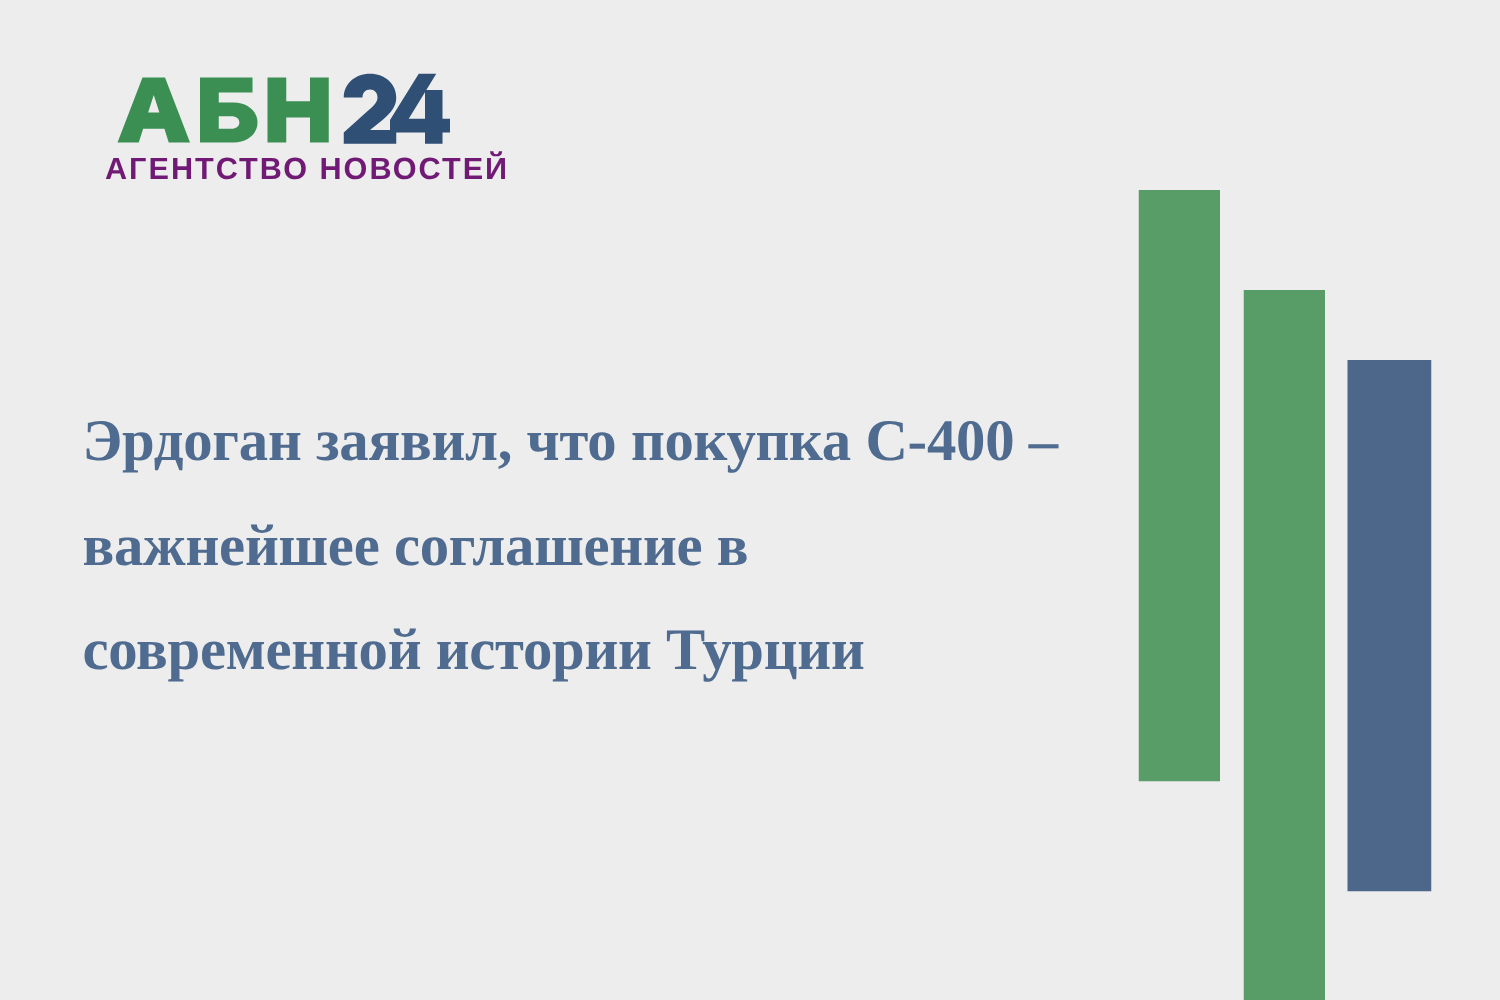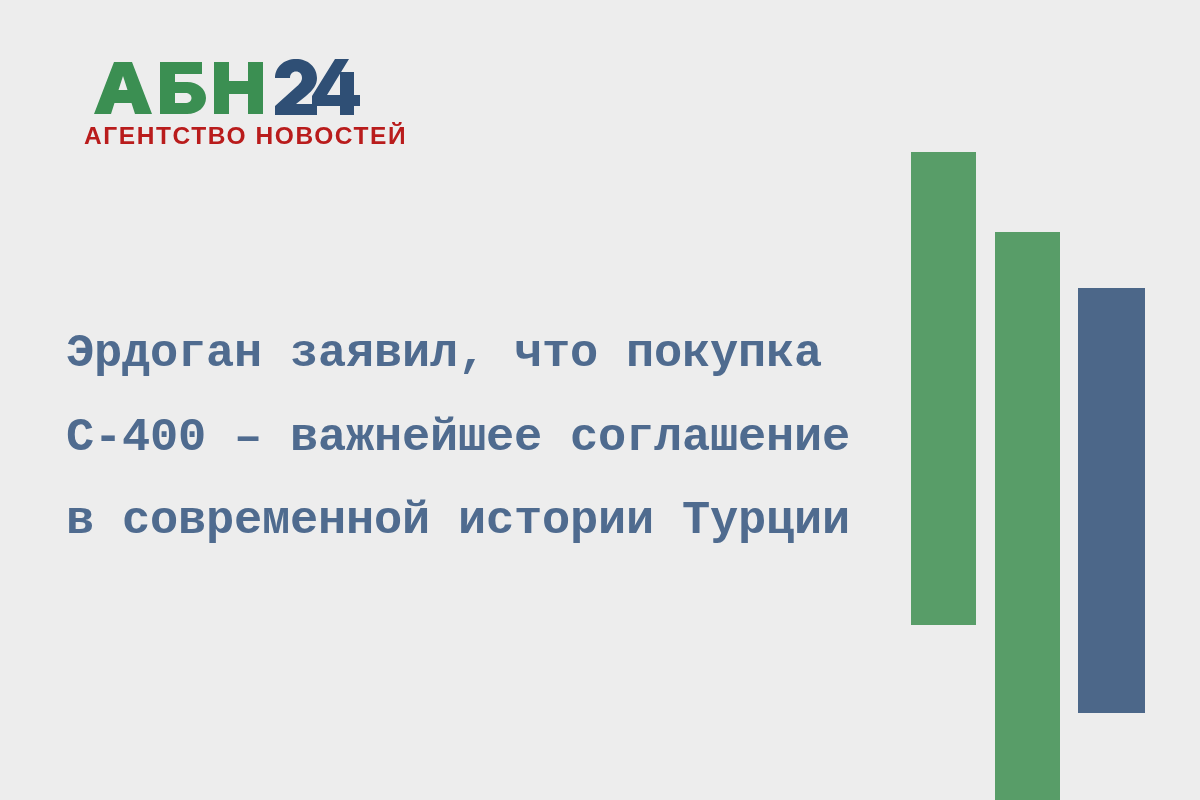--- a/index.html
+++ b/index.html
@@ -62,21 +62,21 @@
     line-height: 1;
   }
 
   
   #headline {
     position: absolute;
     left: 66px;
     top: 312px;
     width: 800px;
     margin: 0;
-    font-family: Liberation Mono, monospace;
+    font-family: Liberation Serif, serif;
     font-size: 47px;
     font-weight: 700;
     line-height: 1.78;
     color: #4f6b8f;
     letter-spacing: -0.2px;
   }
 </style>
 </head>
 <body>
 
@@ -102,18 +102,18 @@
                L164 36 L145 36 L145 56 L130 56 Z" fill="#3b8f52"></path>
 
       <path d="M191 20 C191 9 200 1 212 1 C224 1 233 9 233 20
                C233 27 229 32 222 38 L212 46 L233 46 L233 57 L191 57 L191 48
                L211 30 C216 26 218 23 218 20 C218 16 215.5 13.5 212 13.5
                C208.5 13.5 206 16 206 20 Z" fill="#2f4f75"></path>
 
       <path d="M265 1 L251 1 L228 38 L228 48 L256 48 L256 57 L270 57 L270 48
                L276 48 L276 37 L270 37 L270 14 L256 14 L256 37 L243 37 Z" fill="#2f4f75"></path>
     </svg>
-    <span id="logo-tagline" style="color: #b91c1c;">АГЕНТСТВО НОВОСТЕЙ</span>
+    <span id="logo-tagline" style="color: #701a75;">АГЕНТСТВО НОВОСТЕЙ</span>
   </div>
 
   <h1 id="headline" style="color: rgb(79, 107, 143);">Эрдоган заявил, что покупка С-400 – важнейшее соглашение в современной истории Турции</h1>
 
 </div>
 
 </body></html>

